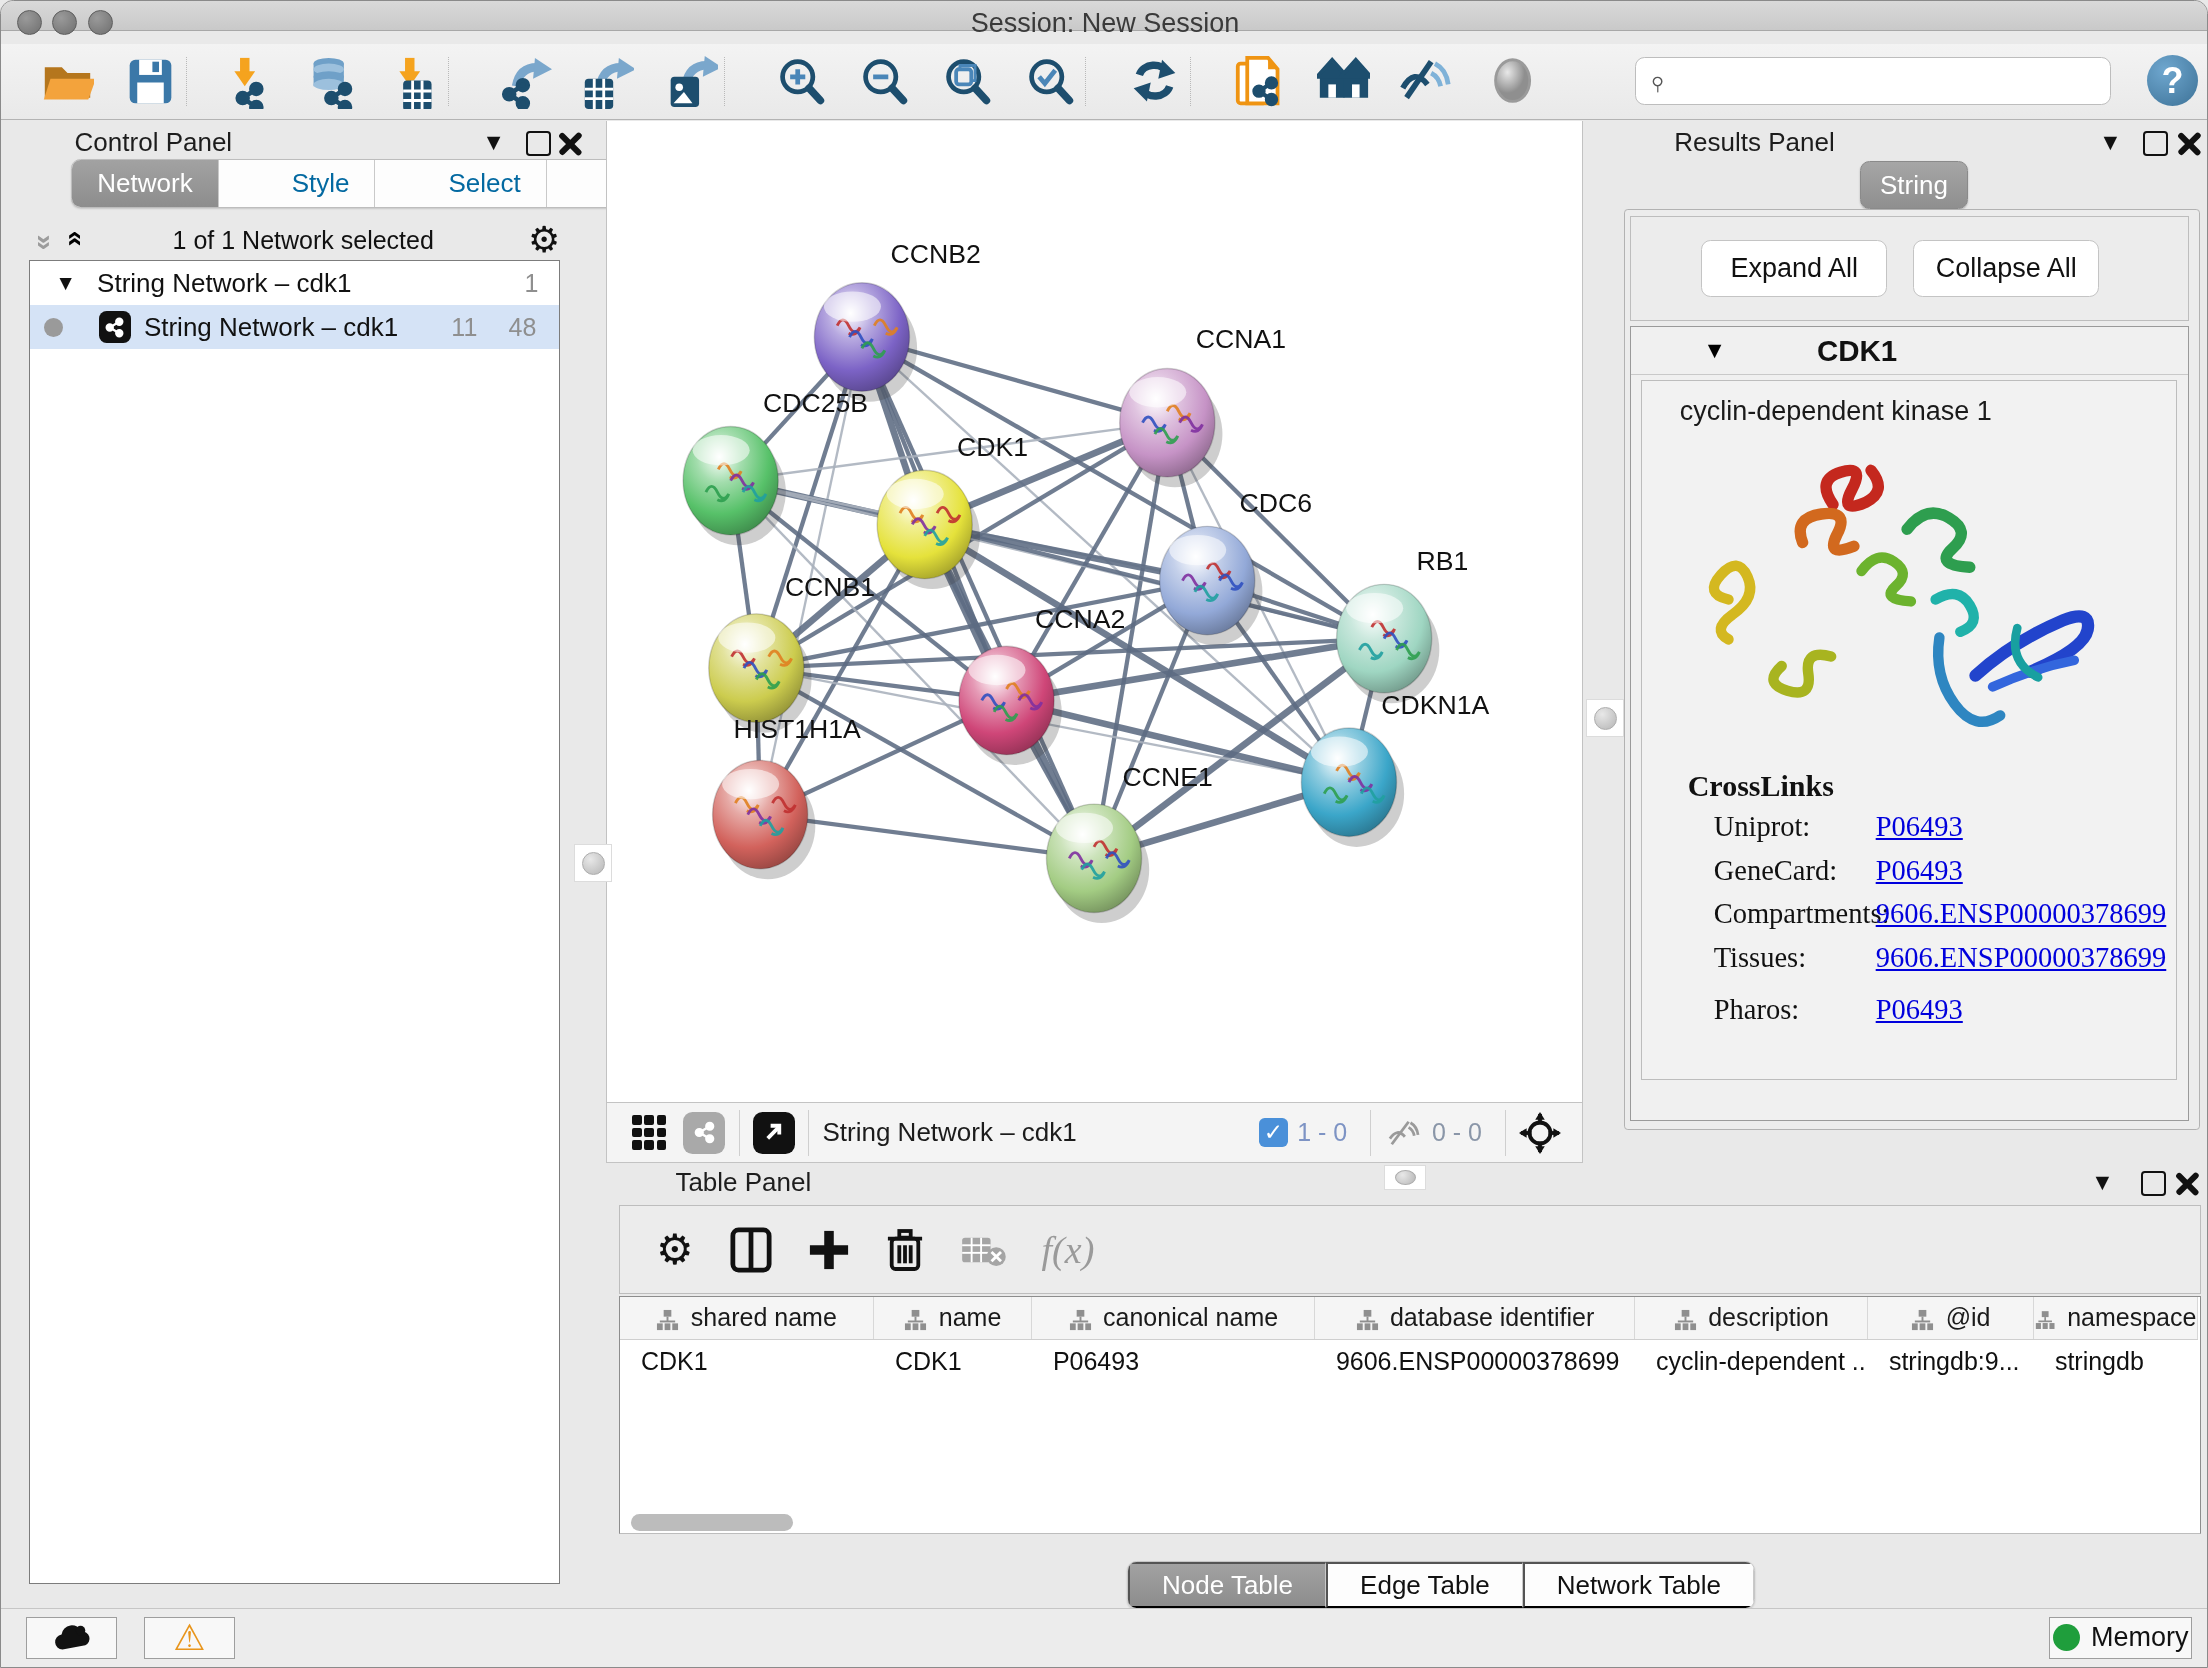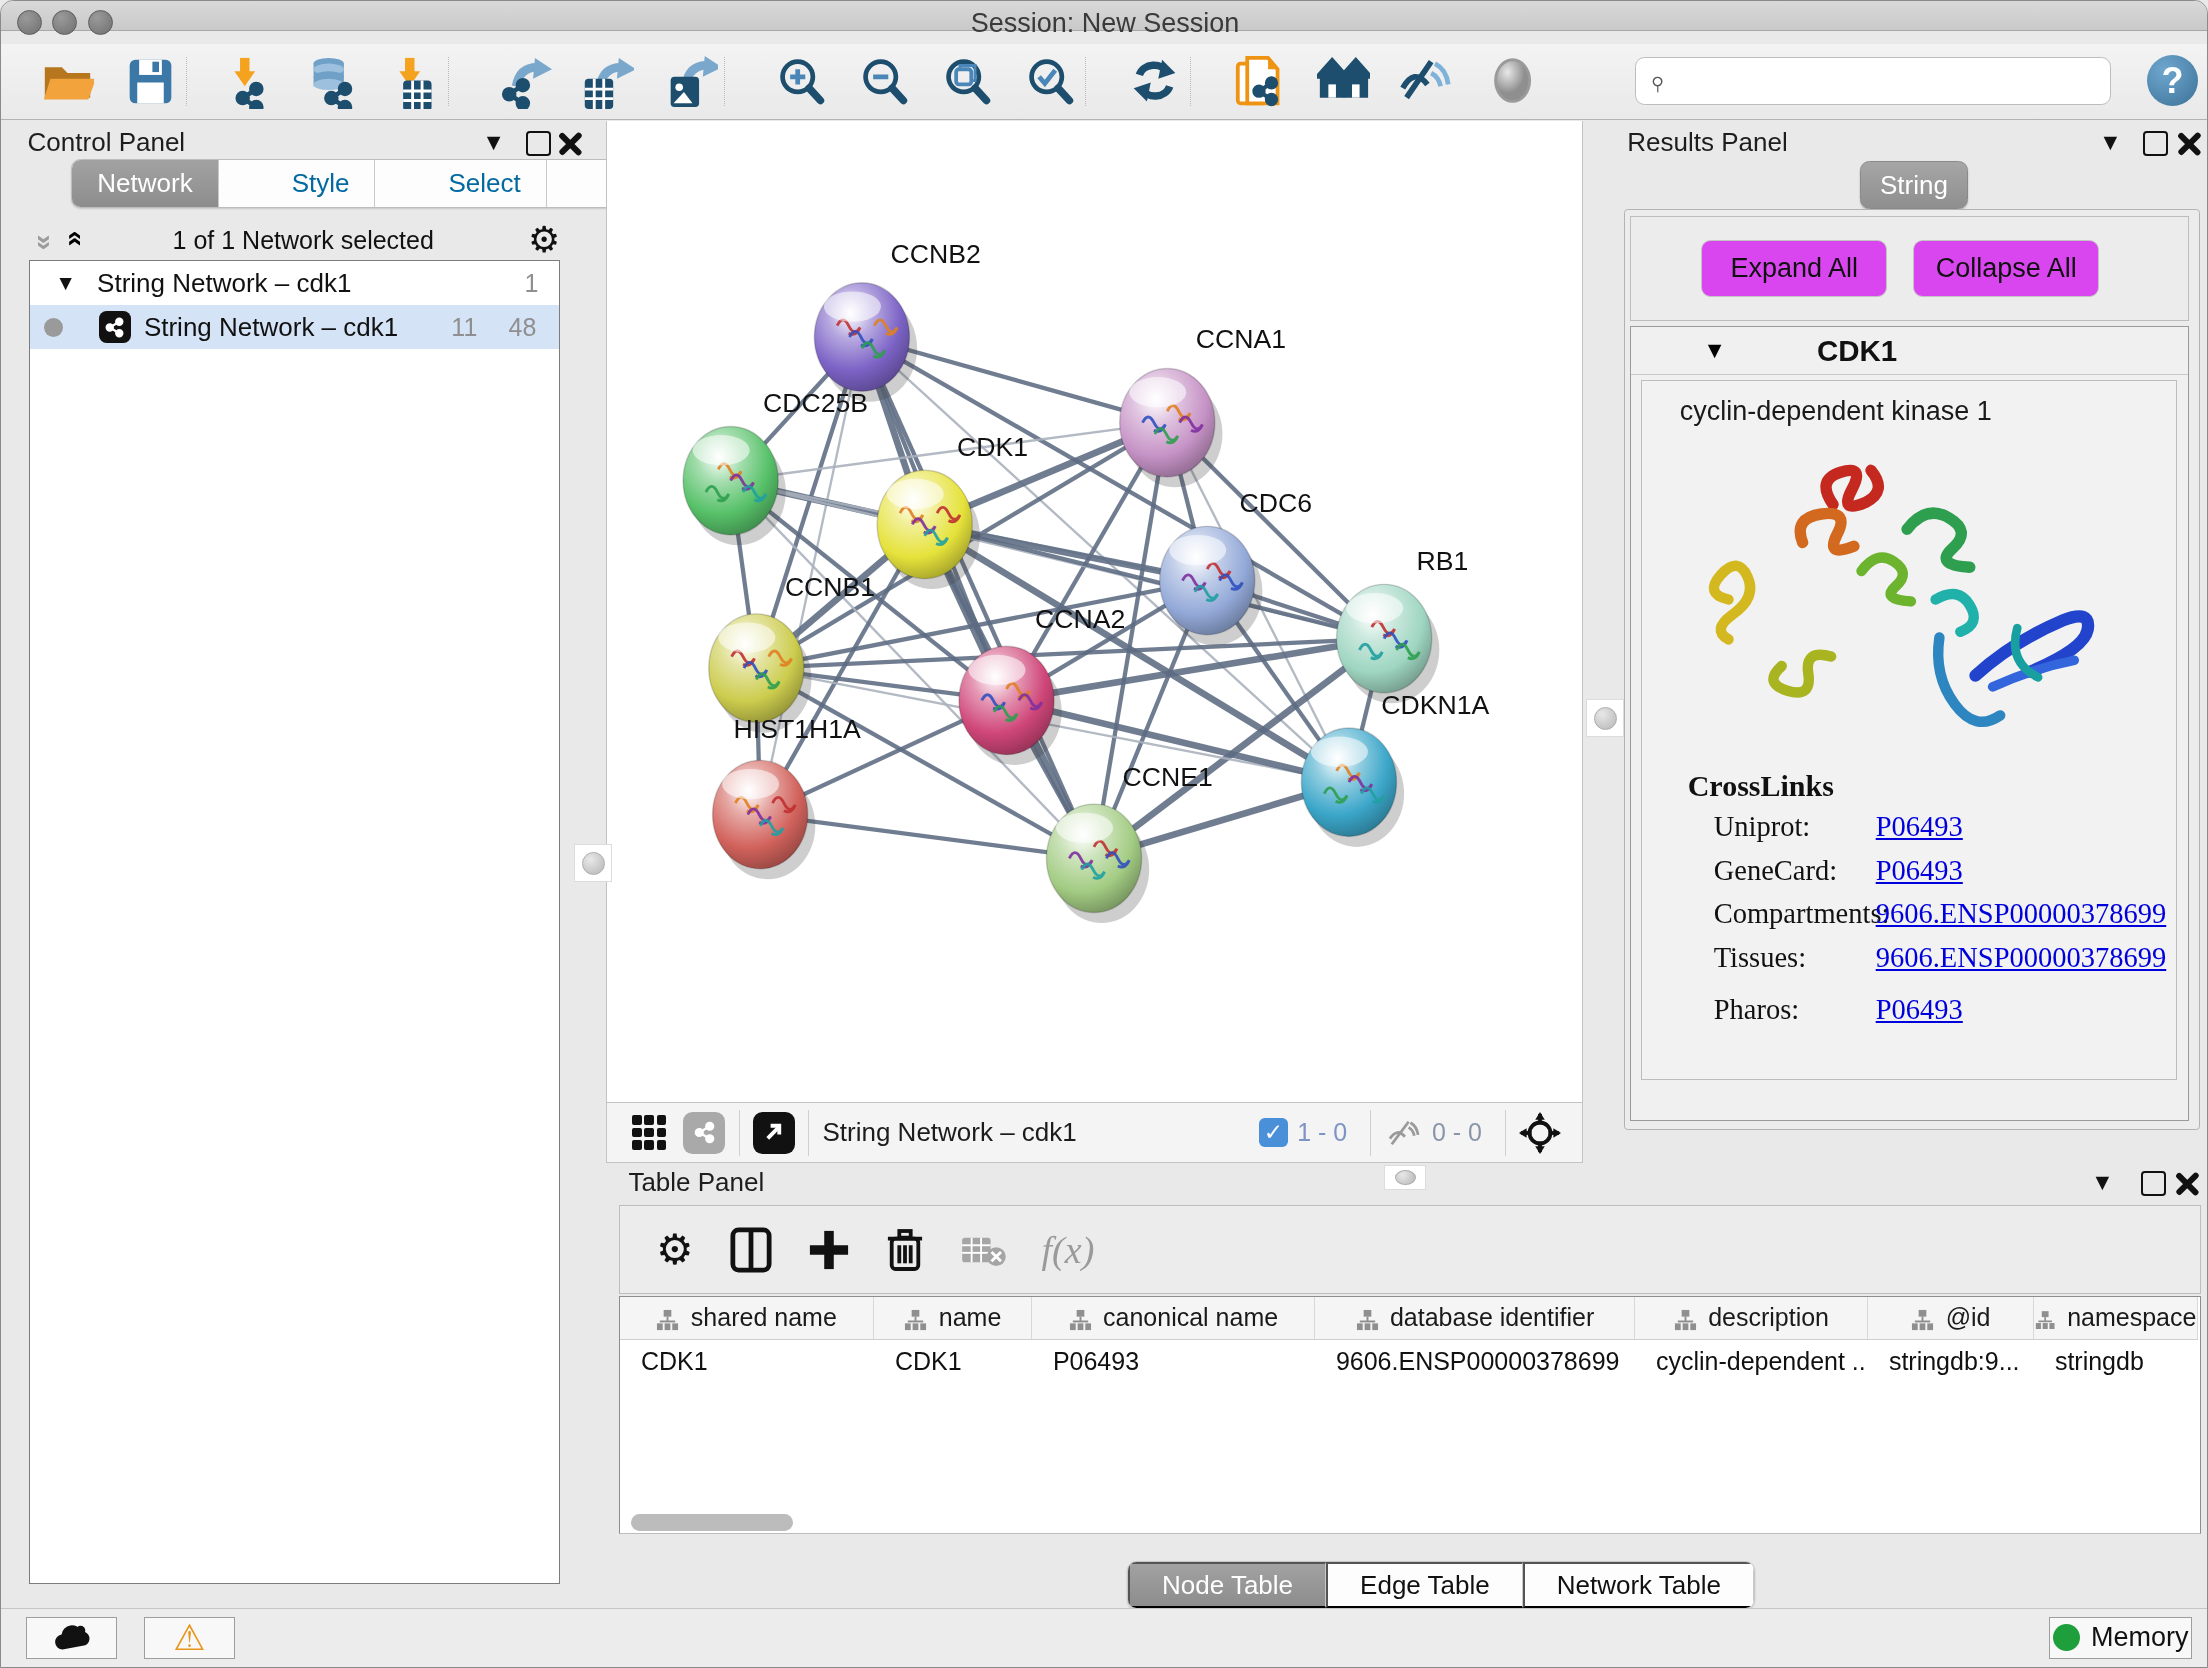--- a/index.html
+++ b/index.html
@@ -25,21 +25,21 @@
   .tsep{position:absolute;top:13.3px;width:0;height:49px;border-left:1.9px dotted #b9b9b9;}
   #search-wrap{position:absolute;left:1634px;top:13.3px;width:476px;height:48px;
     background:#fff;border:1.9px solid #bdbdbd;border-radius:9.5px;display:flex;align-items:center;}
   #search-wrap .mag{margin-left:13.3px;font-size:28.5px;color:#555;transform:rotate(-45deg);}
   #search-input{border:none;outline:none;flex:1;font-size:25px;height:38px;background:transparent;}
   #help-btn{position:absolute;left:2146px;top:11.4px;width:51px;height:51px;border-radius:50%;
     background:radial-gradient(circle at 35% 30%,#6fa7cf,#3c7196);color:#fff;font-size:36px;
     font-weight:bold;text-align:center;line-height:51px;border:none;padding:0;}
 
   
-  .panel-title{font-size:26px;color:#1d1d1d;}
+  .panel-title{font-size:26px;color:#1d1d1d;margin-left:47px;}
   .pbtn-caret{font-size:23px;color:#111;}
   .pbtn-float{width:25px;height:25px;border:2.9px solid #111;border-radius:3.8px;}
   .pbtn-x{position:relative;width:25px;height:25px;}
   .pbtn-x::before,.pbtn-x::after{content:"";position:absolute;left:-1.9px;top:10.5px;width:28.5px;height:5.7px;
     background:#111;border-radius:2.9px;}
   .pbtn-x::before{transform:rotate(45deg);} .pbtn-x::after{transform:rotate(-45deg);}
 
   
   #control-panel{position:absolute;left:13.3px;top:120px;width:550px;height:1484px;}
   #cp-title{position:absolute;left:13.3px;top:5.7px;}
@@ -84,21 +84,21 @@
   
   #results-panel{position:absolute;left:1613px;top:120px;width:595px;height:1039px;}
   #rp-title{position:absolute;left:13.3px;top:5.7px;}
   #rp-tab{position:absolute;left:246px;top:40px;width:108px;height:48px;
     background:linear-gradient(#a6a6a6,#8f8f8f);color:#fff;font-size:26px;border:1px solid #8a8a8a;
     border-radius:9.5px;display:flex;align-items:center;justify-content:center;box-shadow:0 1px 1.9px rgba(0,0,0,.25);}
   #rp-outer{position:absolute;left:9.5px;top:88px;width:576px;height:921px;background:#ececec;
     border:1.9px solid #b2b2b2;border-radius:3.8px;}
   #rp-btnrow{position:absolute;left:5.7px;top:5.7px;width:559px;height:105px;background:#ececec;
     border:1px solid #bdbdbd;}
-  .rp-btn{position:absolute;top:23px;height:57px;background:#d946ef;border:1.9px solid #c4c4c4;
+  .rp-btn{position:absolute;top:23px;height:57px;background:#ffffff;border:1.9px solid #c4c4c4;
     border-radius:9.5px;font-size:27px;color:#111;display:flex;align-items:center;justify-content:center;}
   #rp-list{position:absolute;left:5.7px;top:116px;width:559px;height:795px;background:#f0f0f0;
     border:1.9px solid #9a9a9a;}
   #rp-geneheader{position:absolute;left:0;top:0;width:100%;height:48px;border-bottom:1px solid #c9c9c9;
     display:flex;align-items:center;}
   #rp-genename{font-size:29.5px;font-weight:bold;color:#111;}
   #rp-inner{position:absolute;left:9.5px;top:53px;width:536px;height:700px;background:#f2f2f2;
     border:1px solid #bdbdbd;}
   #rp-desc{position:absolute;left:38px;top:15px;font-size:27px;color:#1a1a1a;}
   #protein-img{position:absolute;left:48px;top:57px;}

